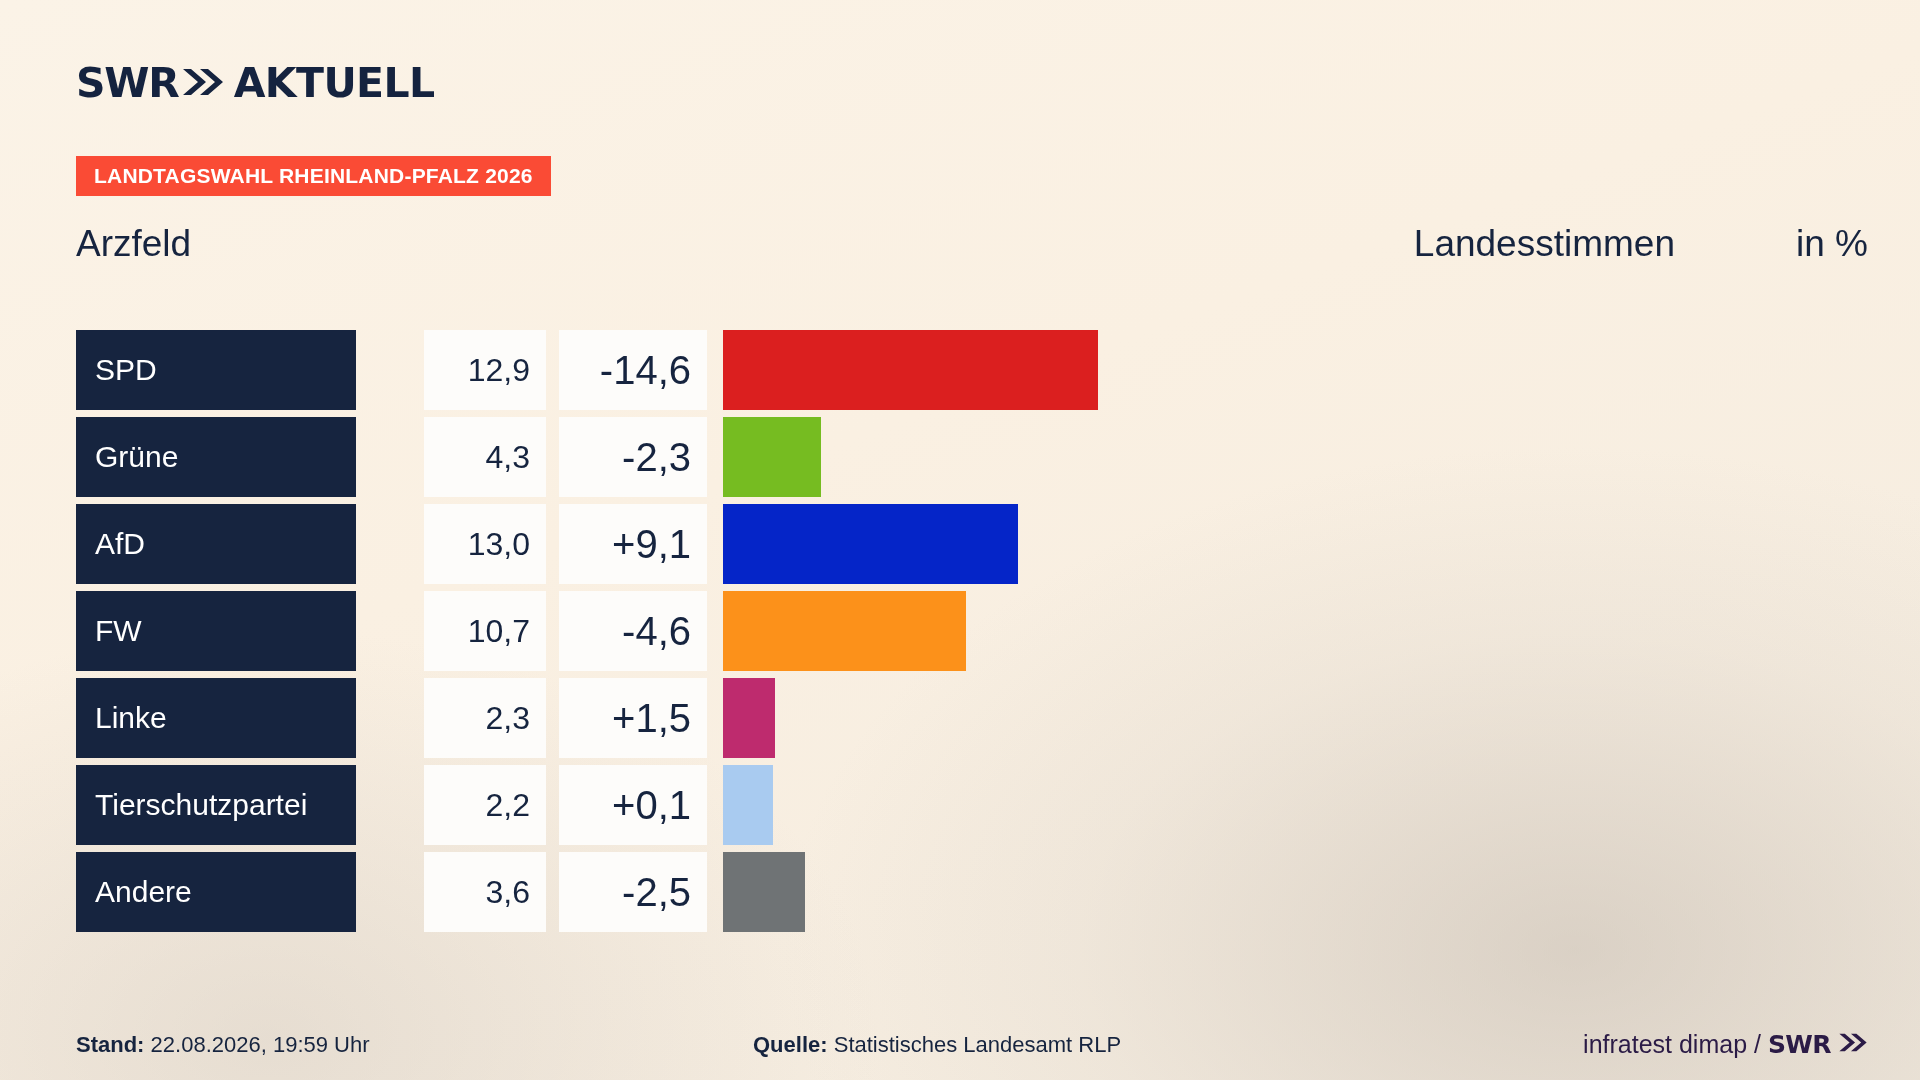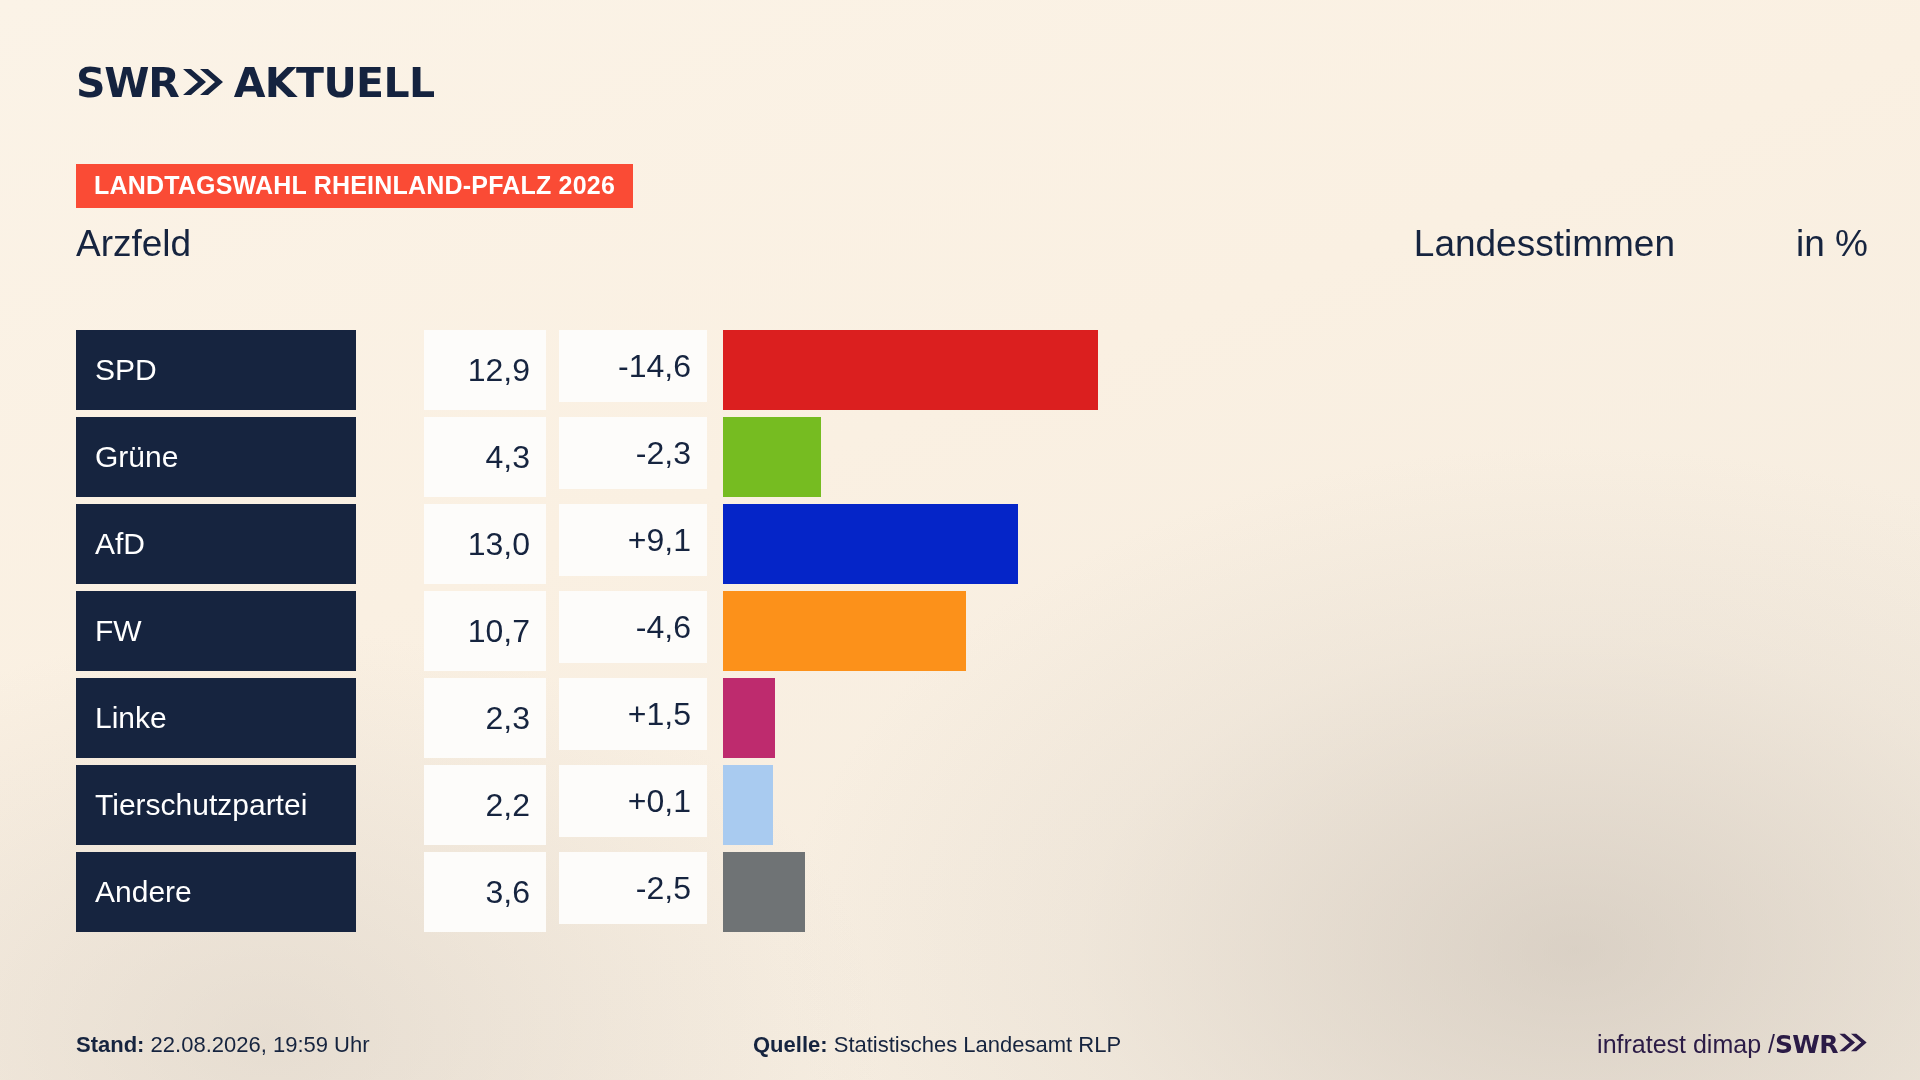--- a/index.html
+++ b/index.html
@@ -40,27 +40,26 @@
     font-family: "DejaVu Sans", sans-serif;
     font-size: 41px; font-weight: 700;
     letter-spacing: -0.6px; color: #15233f; line-height: 1;
   }
 
   .badge {
     position: absolute;
     left: 76px; top: 156px;
     background: #fa4b35;
     color: #ffffff;
-    font-size: 25px;
+    font-size: 21px;
     font-weight: 700;
     letter-spacing: 0.2px;
     padding: 9px 18px 10px 18px;
     line-height: 1;
     white-space: nowrap;
-    margin-top: 8px;
   }
 
   .subhead { position: absolute; left: 0; right: 0; top: 222px; height: 56px; }
   .region {
     position: absolute; left: 76px; top: 0;
     font-size: 37px; color: #16243f; line-height: 1.2;
     font-weight: 400;
   }
   .votetype {
     position: absolute; right: 245px; top: 0;
@@ -88,45 +87,45 @@
   .cell-val {
     position: absolute; left: 424px; top: 0;
     width: 122px; height: 80px;
     background: #fdfcfa;
     display: flex; align-items: center; justify-content: flex-end;
     padding-right: 16px;
     color: #16243f; font-size: 32px;
   }
   .cell-diff {
     position: absolute; left: 559px; top: 0;
-    width: 148px; height: 72px;
+    width: 148px; height: 80px;
     background: #fdfcfa;
     display: flex; align-items: center; justify-content: flex-end;
     padding-right: 16px;
-    color: #16243f; font-size: 32px;
+    color: #16243f; font-size: 40px;
   }
   .bar {
     position: absolute; left: 723px; top: 0;
     height: 80px;
   }
 
   
   .footer { position: absolute; left: 0; right: 0; top: 1032px; height: 40px; }
   .foot-stand {
     position: absolute; left: 76px; top: 0;
     font-size: 22px; color: #16243f; white-space: nowrap;
   }
   .foot-quelle {
     position: absolute; left: 753px; top: 0;
     font-size: 22px; color: #16243f; white-space: nowrap;
   }
   .foot-credit {
     position: absolute; right: 52px; top: -2px;
     font-size: 25px; color: #2b1b46; white-space: nowrap;
-    display: flex; align-items: baseline; 
+    display: flex; align-items: baseline; gap: 7px;
   }
   .foot-credit .swr {
     font-family: "DejaVu Sans", sans-serif;
     font-weight: 700; letter-spacing: -0.6px; color: #2b1b46;
   }
   .lbl { font-weight: 700; }
 </style>
 </head>
 <body>
 

